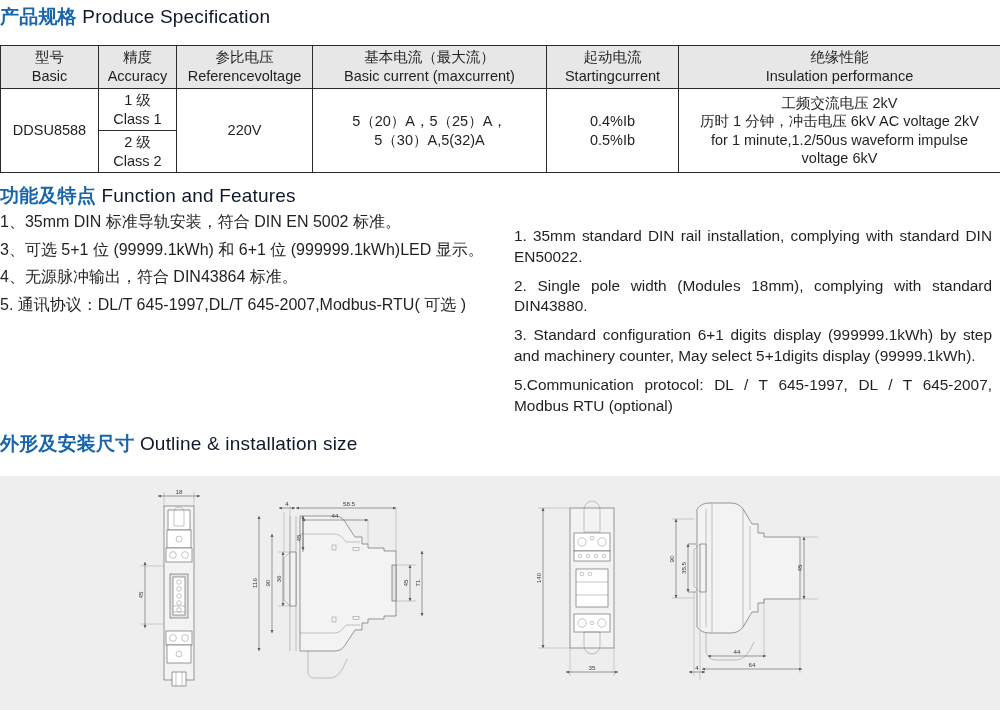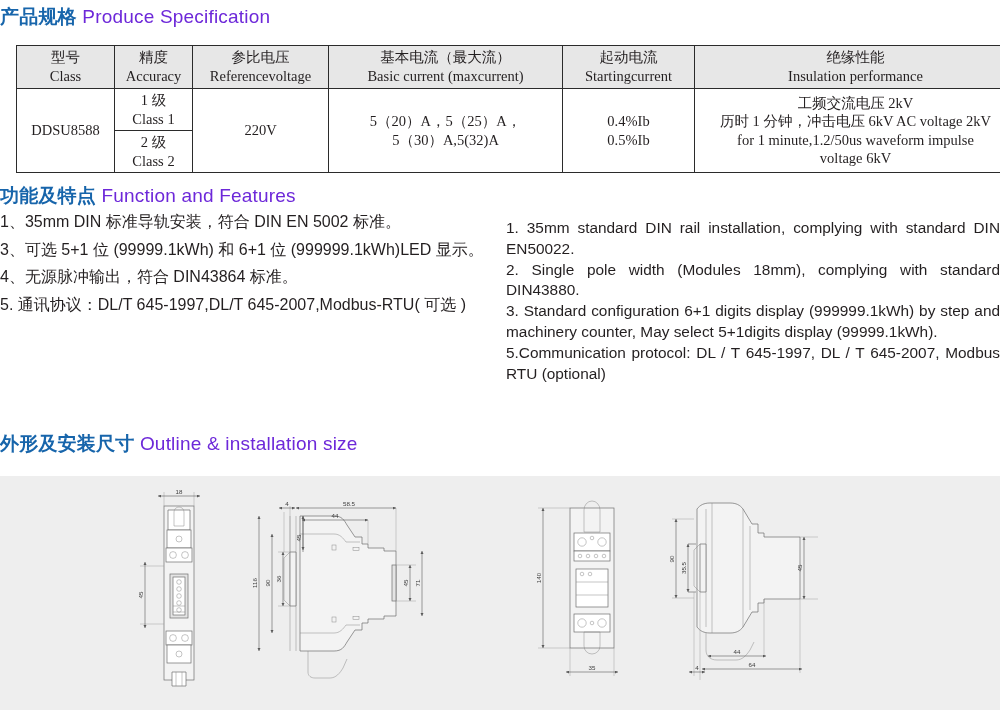--- a/index.html
+++ b/index.html
@@ -18,37 +18,36 @@
 
   .section-title {
     color: #1765ab;
     font-size: 19px;
     font-weight: bold;
     letter-spacing: 0.2px;
     white-space: nowrap;
   }
   .section-title .en {
     font-weight: normal;
-    color: #6d28d9;
+    color: #0f172a;
   }
 
   
   #title-spec {
     position: absolute;
     left: 0px;
     top: 4px;
   }
 
   
   #spec-table-wrap {
     position: absolute;
-    left: 16px;
+    left: 0px;
     top: 45px;
     width: 892px;
-    font-family: Liberation Serif, serif;
   }
   table.spec {
     border-collapse: collapse;
     width: 1000px;
     table-layout: fixed;
     font-size: 14.5px;
   }
   table.spec th, table.spec td {
     border: 1px solid #2b2b2b;
     text-align: center;
@@ -92,21 +91,21 @@
   }
   #features-en {
     position: absolute;
     left: 506px;
     top: 218px;
     width: 494px;
     font-size: 15.4px;
     line-height: 1.35;
   }
   #features-en .li {
-    margin: 0;
+    margin: 8px;
     text-align: justify;
     text-justify: inter-word;
   }
 
   
   #title-outline {
     position: absolute;
     left: 0px;
     top: 431px;
   }
@@ -137,21 +136,21 @@
       <col style="width:78px">
       <col style="width:136px">
       <col style="width:234px">
       <col style="width:132px">
       <col style="width:322px">
     </colgroup>
     <thead>
       <tr>
         <th>
           <span class="cn">型号</span>
-          <span class="en">Class</span>
+          <span class="en">Basic</span>
         </th>
         <th>
           <span class="cn">精度</span>
           <span class="en">Accuracy</span>
         </th>
         <th>
           <span class="cn">参比电压</span>
           <span class="en">Referencevoltage</span>
         </th>
         <th>

